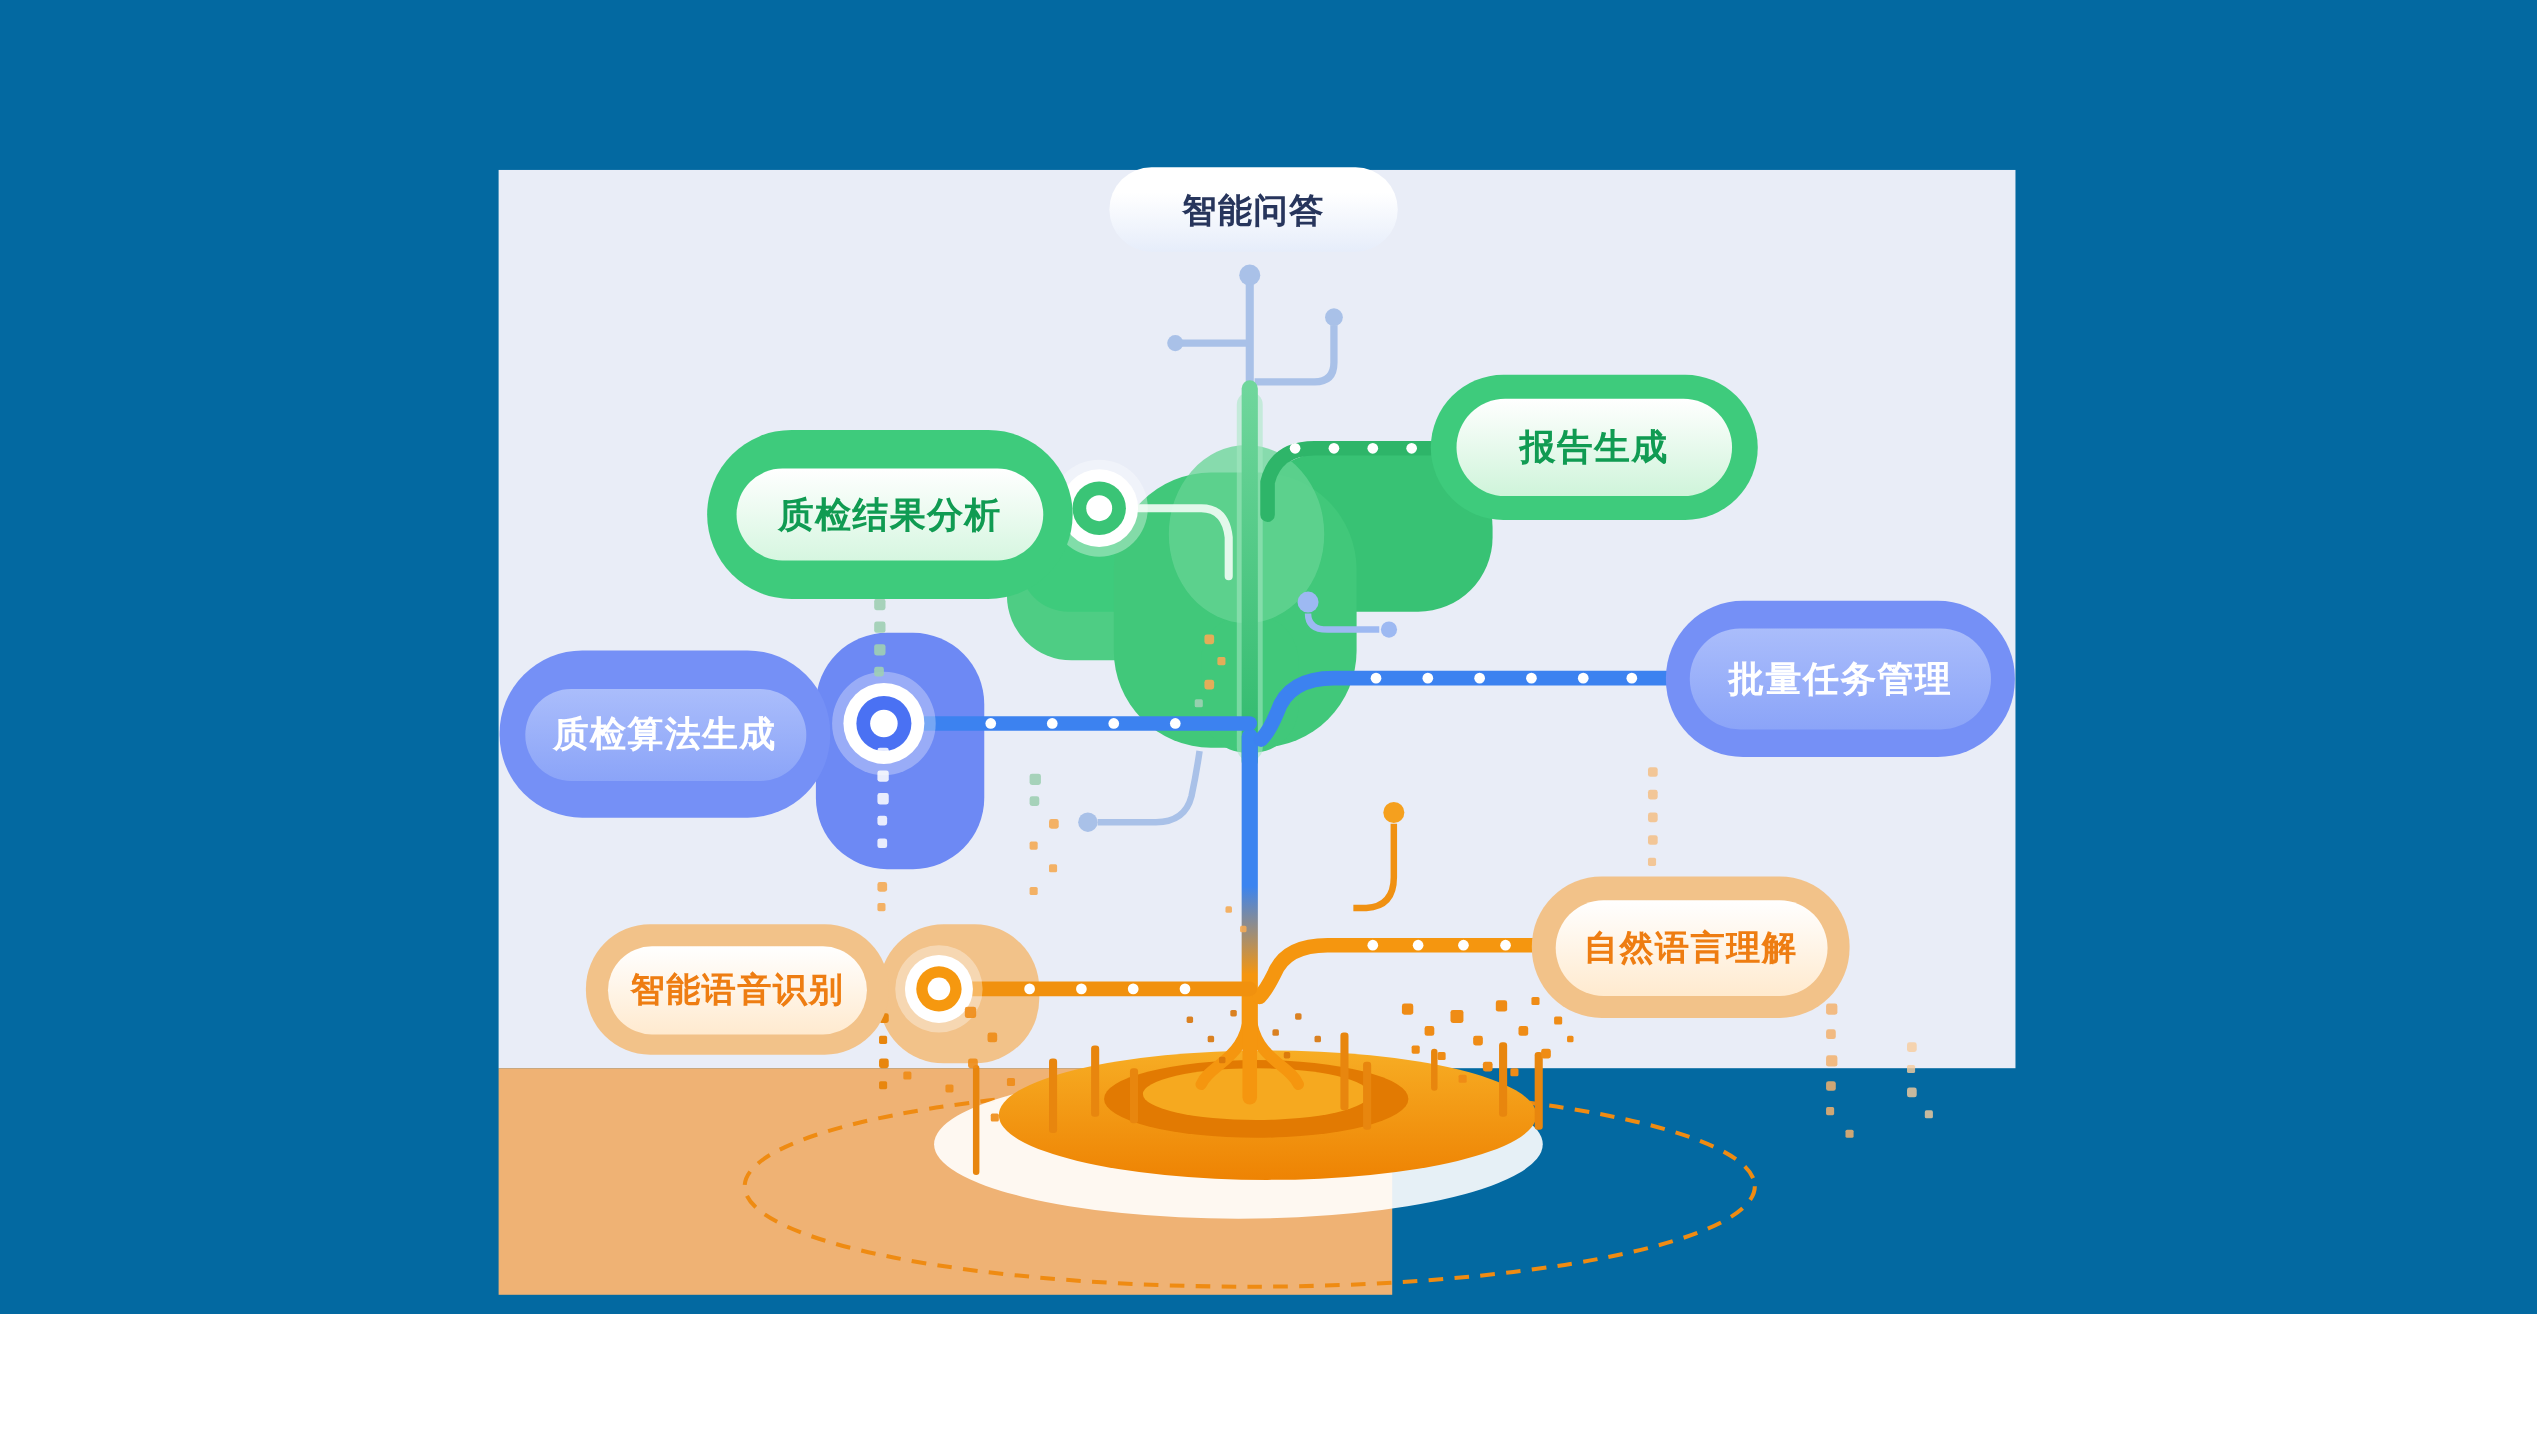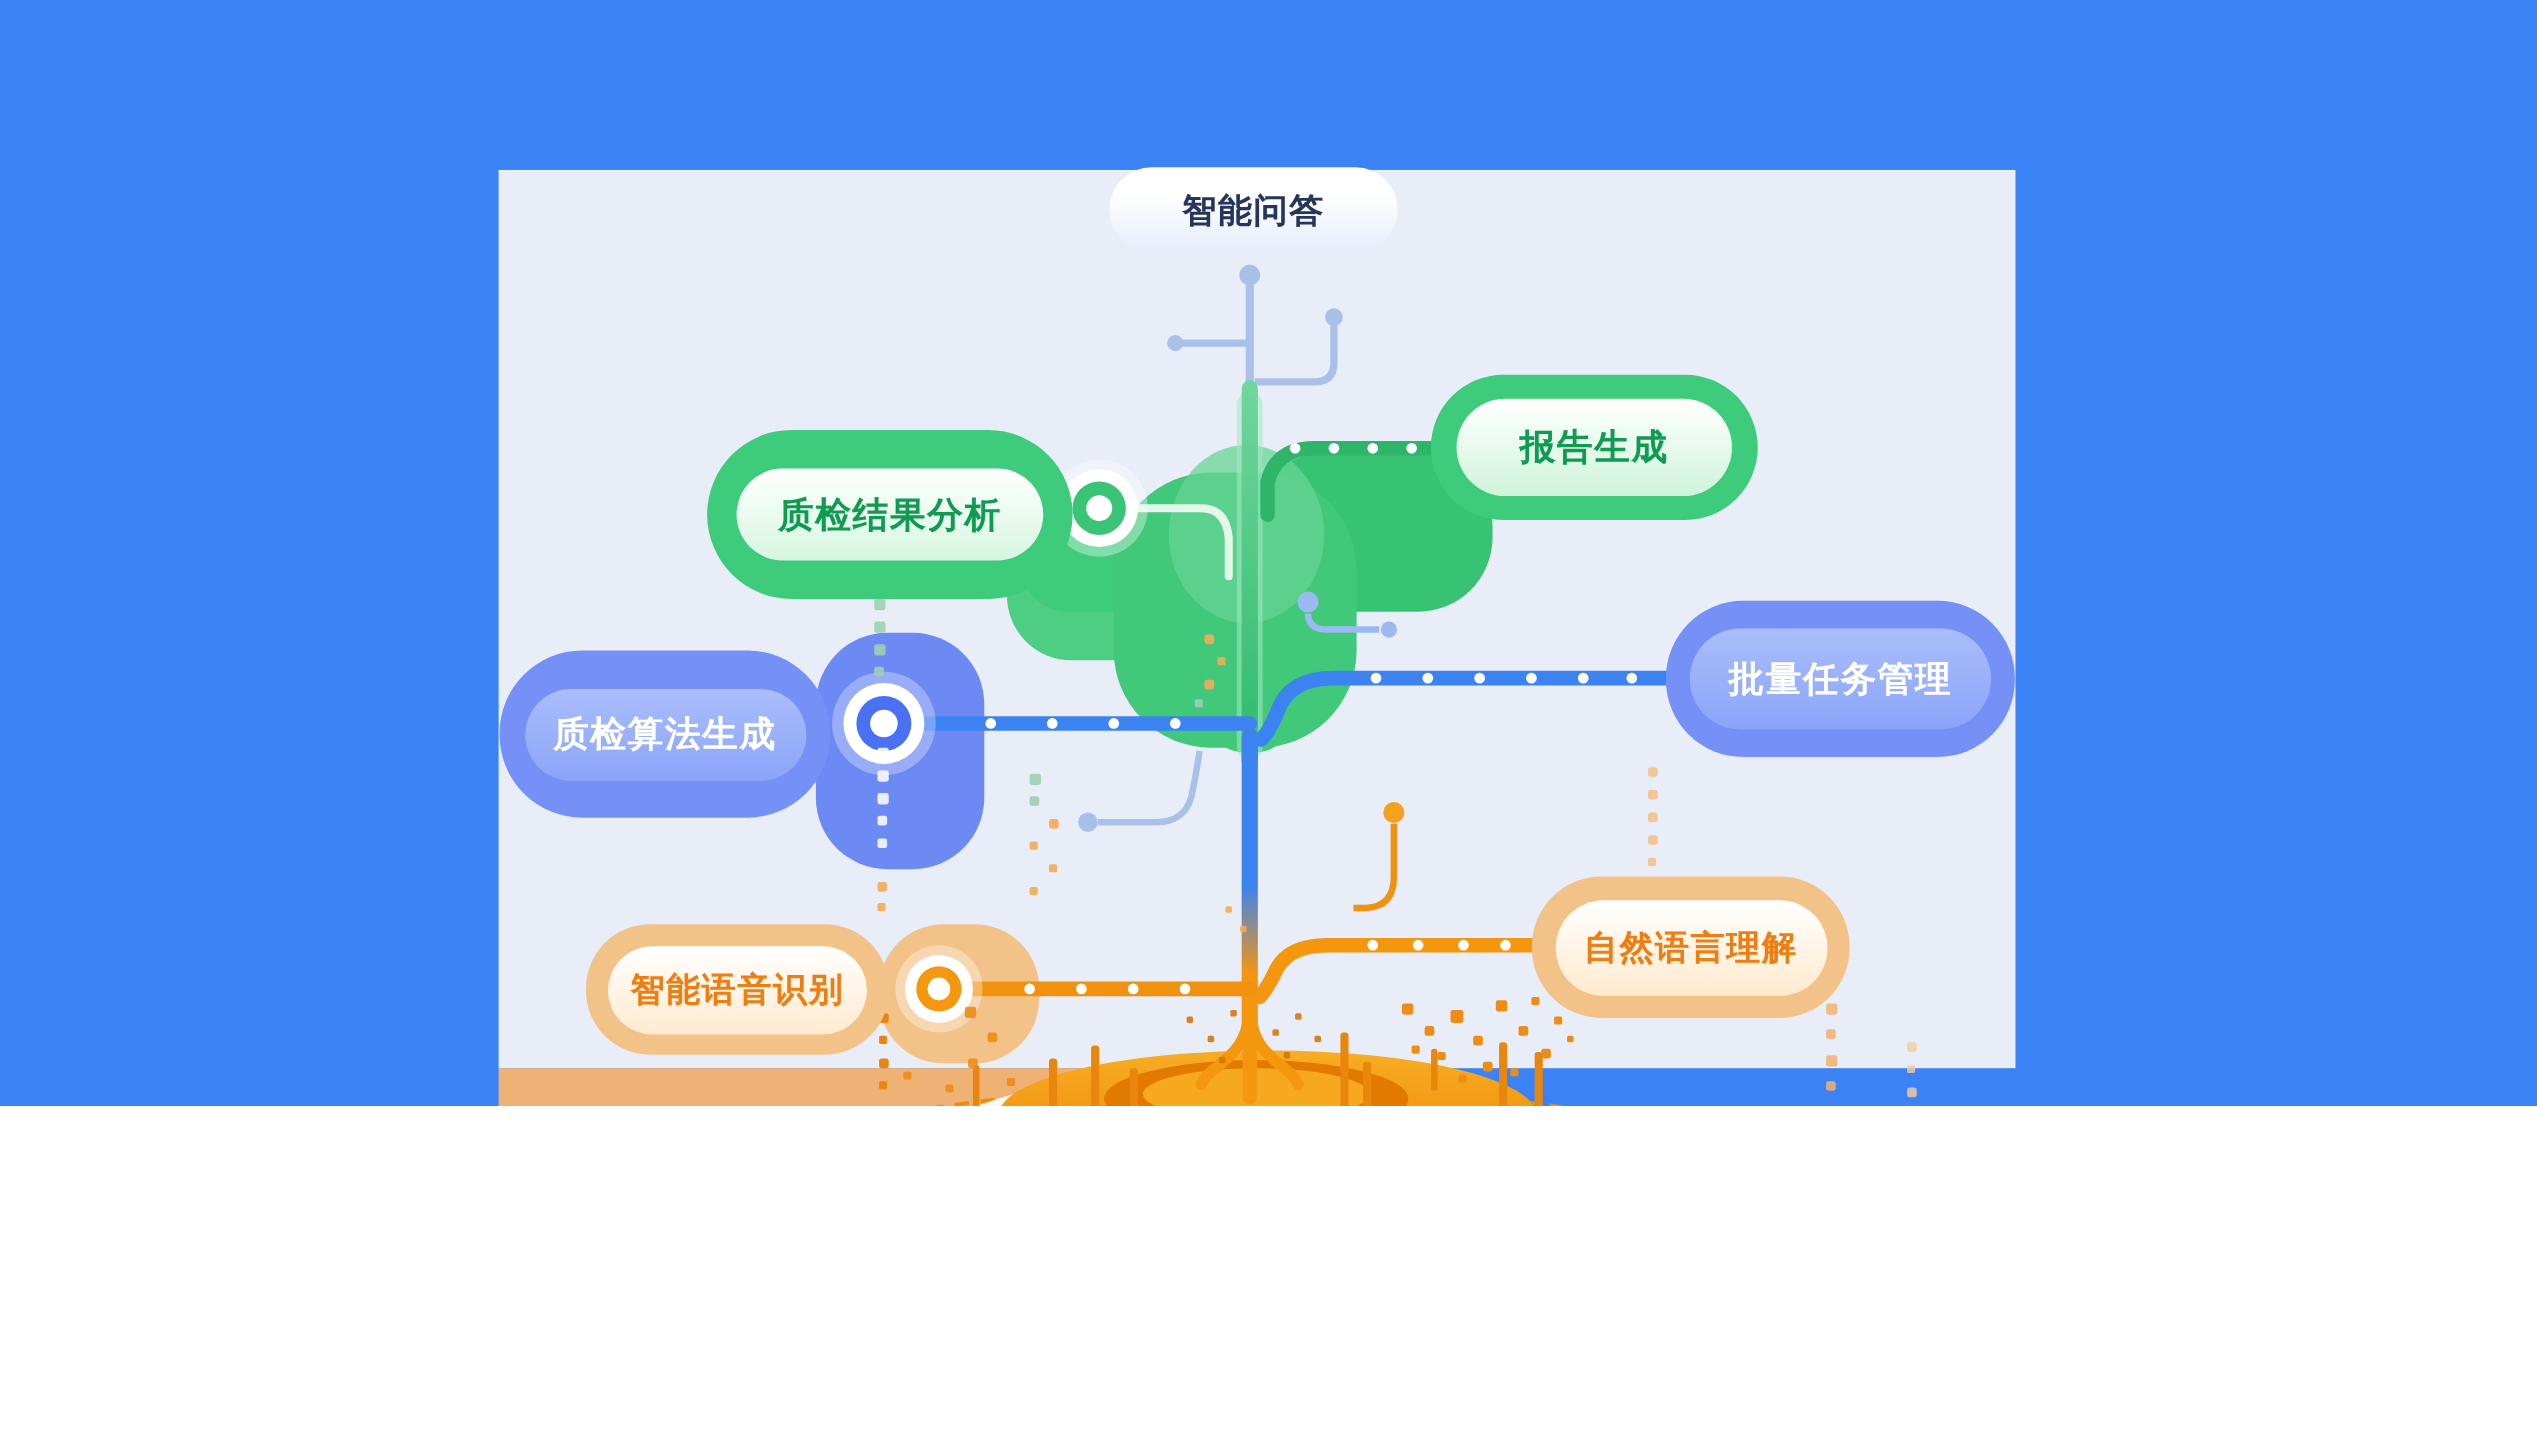--- a/index.html
+++ b/index.html
@@ -1,16 +1,16 @@
 <!DOCTYPE html>
 <html style="font-size:14px"><head>
 <meta charset="utf-8">
 <style>
   html,body{margin:0;padding:0;background:#ffffff;}
-  .stage{position:relative;width:2538px;height:1106px;background:#3b82f6;overflow:hidden;
+  .stage{position:relative;width:2538px;height:1314px;background:#0369a1;overflow:hidden;
          font-family:"DejaVu Sans","Liberation Sans",sans-serif;text-align:right;}
   
   .art{position:absolute;left:0;top:0;width:1382px;height:791px;
        transform:scale(1.83673,1.83742);transform-origin:0 0;}
   .art svg{position:absolute;left:0;top:0;}
 
   .bubble{position:absolute;display:flex;align-items:center;justify-content:center;box-sizing:border-box;}
   .pill{display:flex;align-items:center;justify-content:center;border-radius:880px;}
   .label{font-weight:bold;letter-spacing:0.9px;white-space:nowrap;}
 

